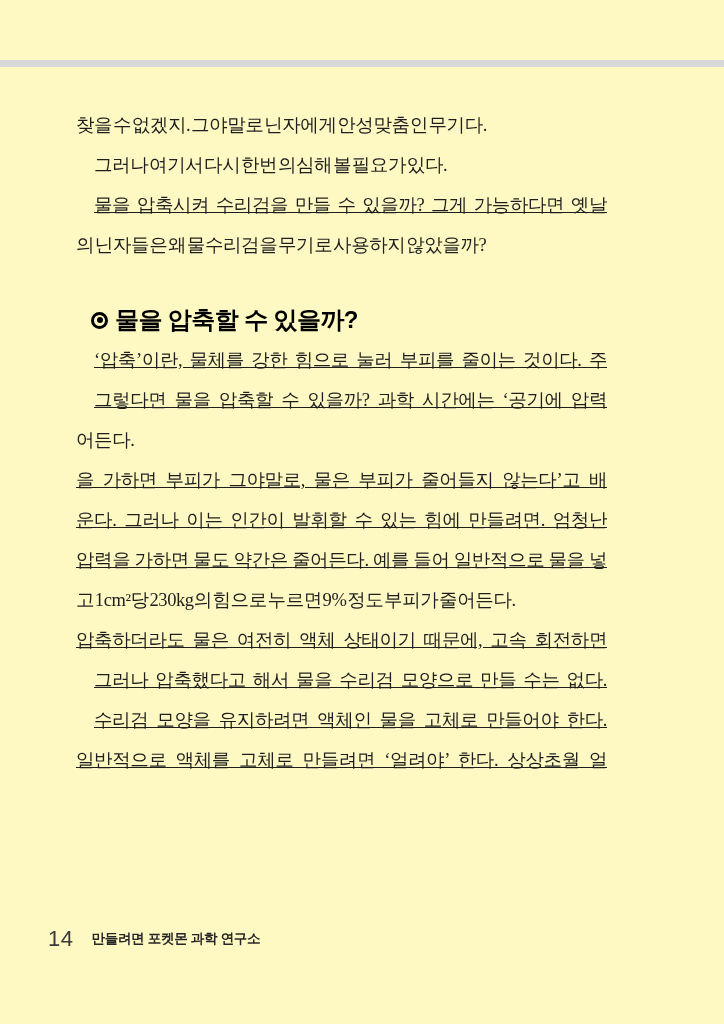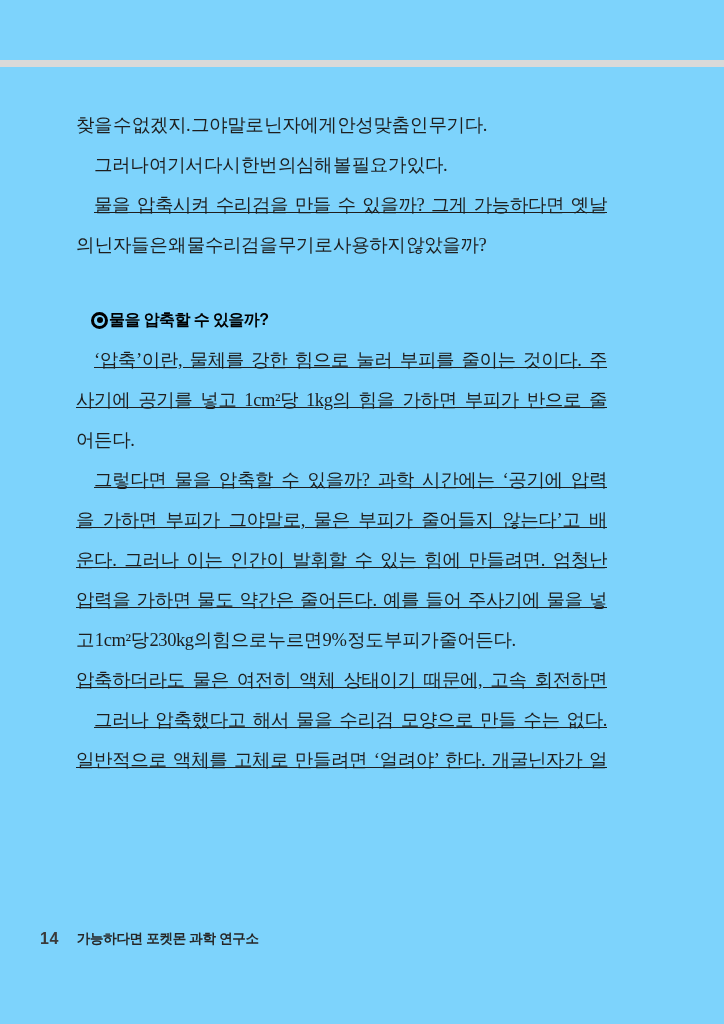--- a/index.html
+++ b/index.html
@@ -2,21 +2,21 @@
 <html lang="ko"><head>
 <meta charset="utf-8">
 <style>
   * { margin: 0; padding: 0; box-sizing: border-box; }
   html, body { background: #ffffff; }
 
   .page {
     position: relative;
     width: 724px;
     height: 1024px;
-    background: #7dd3fc;
+    background: #fef9c3;
     overflow: hidden;
     font-family: "Liberation Serif", serif;
     color: #1e1e1e;
   }
 
   .top-band {
     position: absolute;
     left: 0;
     top: 60px;
     width: 724px;
@@ -49,24 +49,24 @@
   }
   .ind { padding-left: 18px; }
 
   .heading {
     margin-top: 35px;
     height: 40px;
     line-height: 40px;
     padding-left: 15px;
     display: flex;
     align-items: center;
-    gap: 1px;
+    gap: 7px;
     font-family: "Liberation Sans", sans-serif;
     font-weight: 700;
-    font-size: 16px;
+    font-size: 24px;
     letter-spacing: -0.6px;
     color: #000000;
   }
   .bullseye {
     flex: 0 0 auto;
     width: 17px;
     height: 17px;
     border: 3.2px solid #000000;
     border-radius: 50%;
     display: inline-flex;
@@ -85,24 +85,25 @@
     position: absolute;
     left: 40px;
     top: 928px;
     height: 22px;
     display: flex;
     align-items: center;
     gap: 18px;
     font-family: "Liberation Sans", sans-serif;
   }
   .page-num {
-    font-size: 16px;
-    font-weight: 700;
+    font-size: 22px;
+    font-weight: 400;
     color: #3a3a3a;
     letter-spacing: 0.5px;
+    margin-left: 8px;
   }
   .book-title {
     font-size: 13.5px;
     font-weight: 700;
     color: #262626;
     letter-spacing: -0.3px;
   }
 </style>
 </head>
 <body>
@@ -117,34 +118,34 @@
     <p class="ln ind">그러나 여기서 다시 한번 의심해 볼 필요가 있다.</p>
     <p class="ln ind jst">물을 압축시켜 수리검을 만들 수 있을까? 그게 가능하다면 옛날</p>
     <p class="ln">의 닌자들은 왜 물수리검을 무기로 사용하지 않았을까?</p>
 
     <h2 class="heading">
       <span class="bullseye"></span>
       <span>물을 압축할 수 있을까?</span>
     </h2>
 
     <p class="ln ind jst">‘압축’이란, 물체를 강한 힘으로 눌러 부피를 줄이는 것이다. 주</p>
-    <p class="ln jst">사기에 공기를 넣고 1cm²당 1kg의 힘을 가하면 부피가 반으로 줄</p>
+    <p class="ln ind jst">그렇다면 물을 압축할 수 있을까? 과학 시간에는 ‘공기에 압력</p>
+
     <p class="ln">어든다.</p>
-
-    <p class="ln ind jst">그렇다면 물을 압축할 수 있을까? 과학 시간에는 ‘공기에 압력</p>
     <p class="ln jst">을 가하면 부피가 그야말로, 물은 부피가 줄어들지 않는다’고 배</p>
     <p class="ln jst">운다. 그러나 이는 인간이 발휘할 수 있는 힘에 만들려면. 엄청난</p>
-    <p class="ln jst">압력을 가하면 물도 약간은 줄어든다. 예를 들어 주사기에 물을 넣</p>
+    <p class="ln jst">압력을 가하면 물도 약간은 줄어든다. 예를 들어 일반적으로 물을 넣</p>
     <p class="ln">고 1cm²당 230kg의 힘으로 누르면 9% 정도 부피가 줄어든다.</p>
 
     <p class="ln jst">압축하더라도 물은 여전히 액체 상태이기 때문에, 고속 회전하면</p>
     <p class="ln ind jst">그러나 압축했다고 해서 물을 수리검 모양으로 만들 수는 없다.</p>
 
-    <p class="ln jst">일반적으로 액체를 고체로 만들려면 ‘얼려야’ 한다. 개굴닌자가 얼</p>
+    <p class="ln ind jst">수리검 모양을 유지하려면 액체인 물을 고체로 만들어야 한다.</p>
+    <p class="ln jst">일반적으로 액체를 고체로 만들려면 ‘얼려야’ 한다. 상상초월 얼</p>
 
   </div>
 
   <div class="footer">
     <span class="page-num">14</span>
-    <span class="book-title">가능하다면 포켓몬 과학 연구소</span>
+    <span class="book-title">만들려면 포켓몬 과학 연구소</span>
   </div>
 
 </div>
 
 </body></html>

